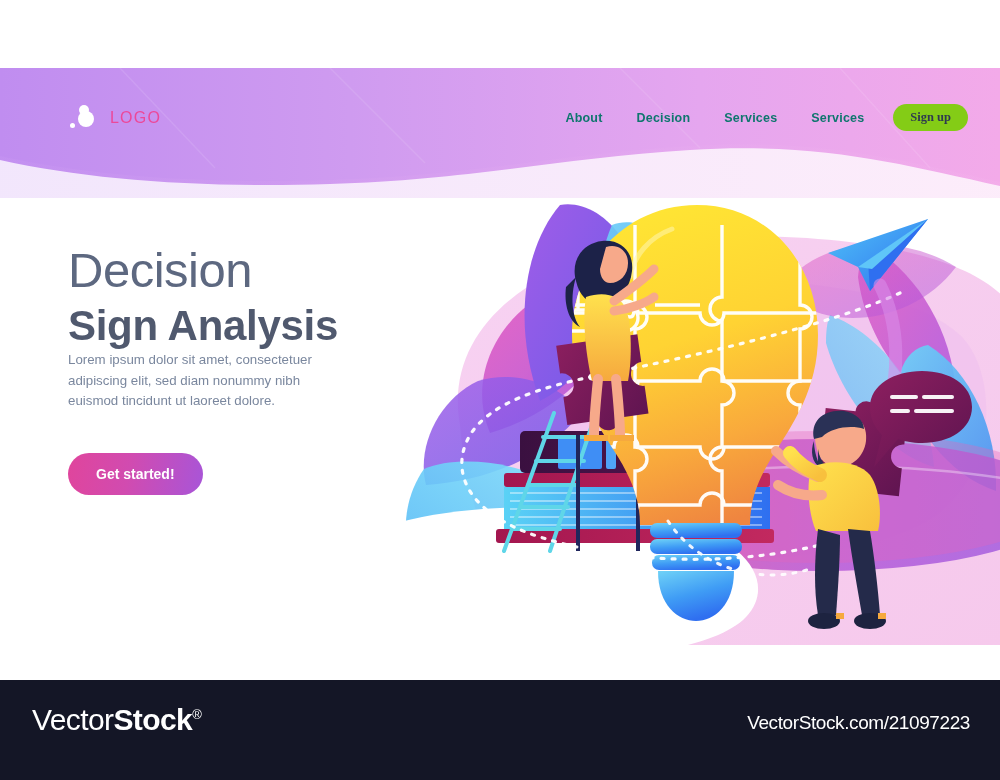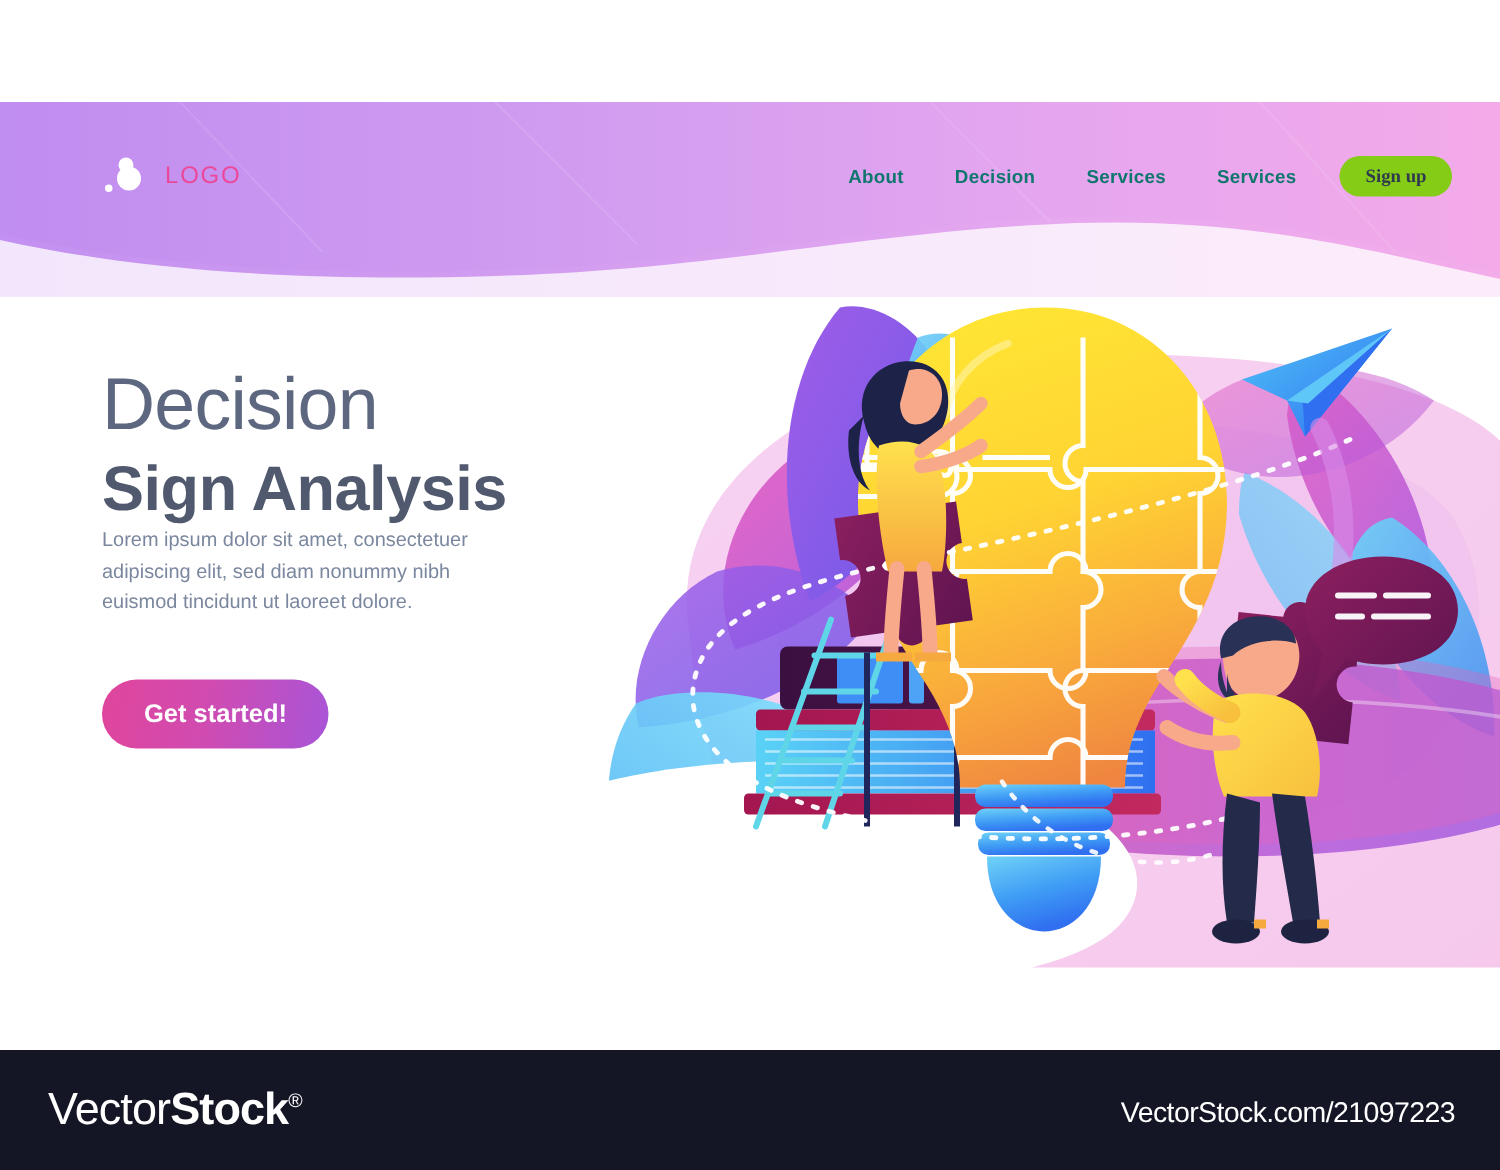--- a/index.html
+++ b/index.html
@@ -41,30 +41,30 @@
   .logo-text { color:#ec4899; font-size:16px; font-weight:normal; letter-spacing:1.2px; }
 
   
   .hero { position:absolute; left:68px; top:245px; width:340px; z-index:7; }
   .h-light { font-size:49px; font-weight:300; color:#5d6880; line-height:1.06; letter-spacing:-.5px; }
   .h-bold  { font-size:42px; font-weight:bold; color:#50596e; line-height:1.18; letter-spacing:-.3px; margin-top:4px;}
   .hero-sub { font-size:13.3px; line-height:1.52; color:#7a879e; max-width:268px; }
   .cta {
     margin-top:42px; display:inline-block; border:none; cursor:pointer;
     background:linear-gradient(100deg,#e0459c 0%,#d14bb0 45%,#a855d8 100%);
-    color:#fff; font-size:17px; font-weight:bold; font-family:"Liberation Sans", sans-serif;
+    color:#fff; font-size:14px; font-weight:bold; font-family:"Liberation Sans", sans-serif;
     padding:13px 28px; border-radius:24px;
   }
 
   
   .illo { position:absolute; left:400px; top:185px; width:610px; height:480px; z-index:4; }
   .illo svg { display:block; width:610px; height:480px; }
 
   
-  .footer { position:absolute; left:0; bottom:0; width:1000px; height:80px; background:#141626; z-index:9; }
+  .footer { position:absolute; left:0; bottom:0; width:1000px; height:100px; background:#141626; z-index:9; }
   .vs-logo { position:absolute; left:32px; top:23px; color:#fff; font-size:30px; letter-spacing:-.6px; }
   .vs-logo .thin { font-weight:300; }
   .vs-logo .thick { font-weight:bold; }
   .vs-logo .reg { font-size:13px; vertical-align:super; font-weight:300; }
   .vs-url { position:absolute; right:30px; top:32px; color:#fff; font-size:19px; letter-spacing:-.4px; font-weight:300; }
 </style>
 </head>
 <body>
 
 <div id="page">

